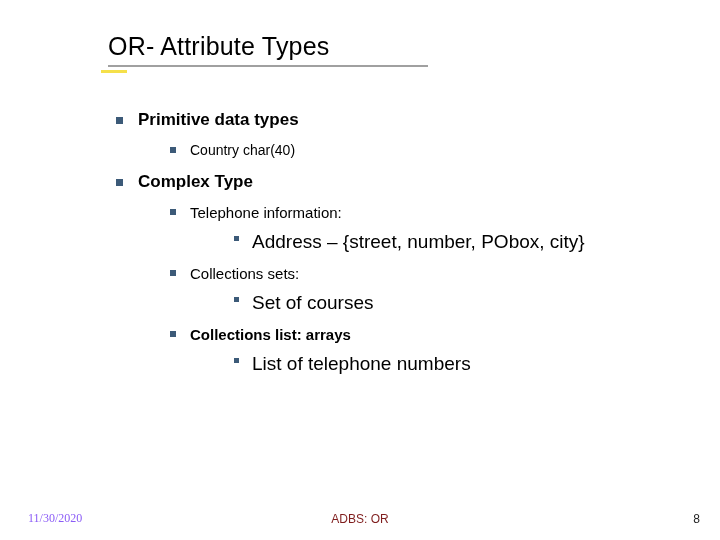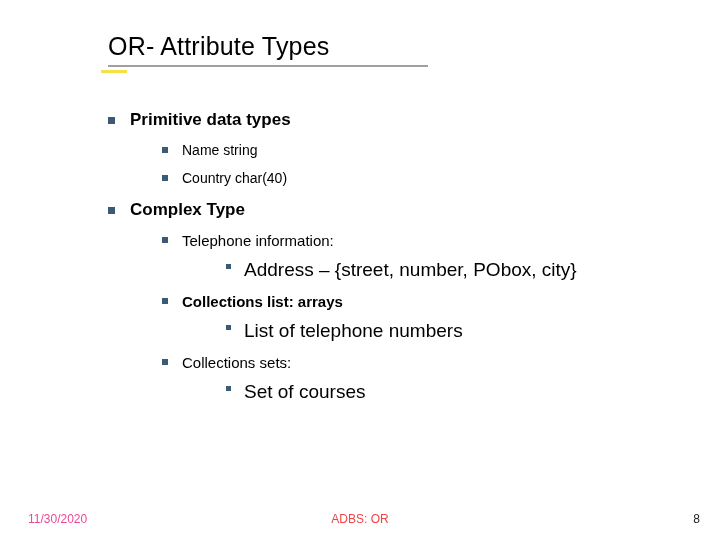--- a/index.html
+++ b/index.html
@@ -38,21 +38,21 @@
   .title-accent {
     position: absolute;
     left: 101px;
     top: 70px;
     width: 26px;
     height: 3px;
     background: #f5e04a;
   }
   .body {
     position: absolute;
-    left: 108px;
+    left: 116px;
     top: 110px;
     width: 550px;
   }
   ul {
     list-style: none;
     margin: 0;
     padding: 0;
   }
   li {
     position: relative;
@@ -107,30 +107,31 @@
     height: 5px;
     background: #3c5a78;
   }
   .nested-indent-1 { margin-left: 30px; }
   .nested-indent-2 { margin-left: 40px; }
   .footer-date {
     position: absolute;
     left: 28px;
     bottom: 14px;
     font-size: 12px;
-    color: #ec4899;
+    color: #8b5cf6;
+    font-family: Liberation Serif, serif;
   }
   .footer-center {
     position: absolute;
     left: 0;
     right: 0;
     bottom: 14px;
     text-align: center;
     font-size: 12px;
-    color: #ef4444;
+    color: #7f1d1d;
   }
   .footer-page {
     position: absolute;
     right: 20px;
     bottom: 14px;
     font-size: 12px;
     color: #222;
   }
 </style>
 </head>
@@ -142,43 +143,42 @@
     <div class="title-text">OR- Attribute Types</div>
     <hr class="title-rule">
   </div>
   <div class="title-accent"></div>
 
   <div class="body">
     <ul class="lvl1">
       <li>
         <span>Primitive data types</span>
         <ul class="lvl2 nested-indent-1">
-          <li><span>Name string</span></li>
           <li><span>Country char(40)</span></li>
         </ul>
       </li>
       <li>
         <span>Complex Type</span>
         <ul class="lvl2 lvl2b nested-indent-1">
           <li>
             <span>Telephone information:</span>
             <ul class="lvl3 nested-indent-2">
               <li><span>Address – {street, number, PObox, city}</span></li>
             </ul>
           </li>
           <li>
+            <span>Collections sets:</span>
+            <ul class="lvl3 nested-indent-2">
+              <li><span>Set of courses</span></li>
+            </ul>
+          </li>
+          <li>
             <b><span>Collections list: arrays</span></b>
             <ul class="lvl3 nested-indent-2">
               <li><span>List of telephone numbers</span></li>
-            </ul>
-          </li>
-          <li>
-            <span>Collections sets:</span>
-            <ul class="lvl3 nested-indent-2">
-              <li><span>Set of courses</span></li>
             </ul>
           </li>
         </ul>
       </li>
     </ul>
   </div>
 
   <div class="footer-date">11/30/2020</div>
   <div class="footer-center">ADBS: OR</div>
   <div class="footer-page">8</div>

